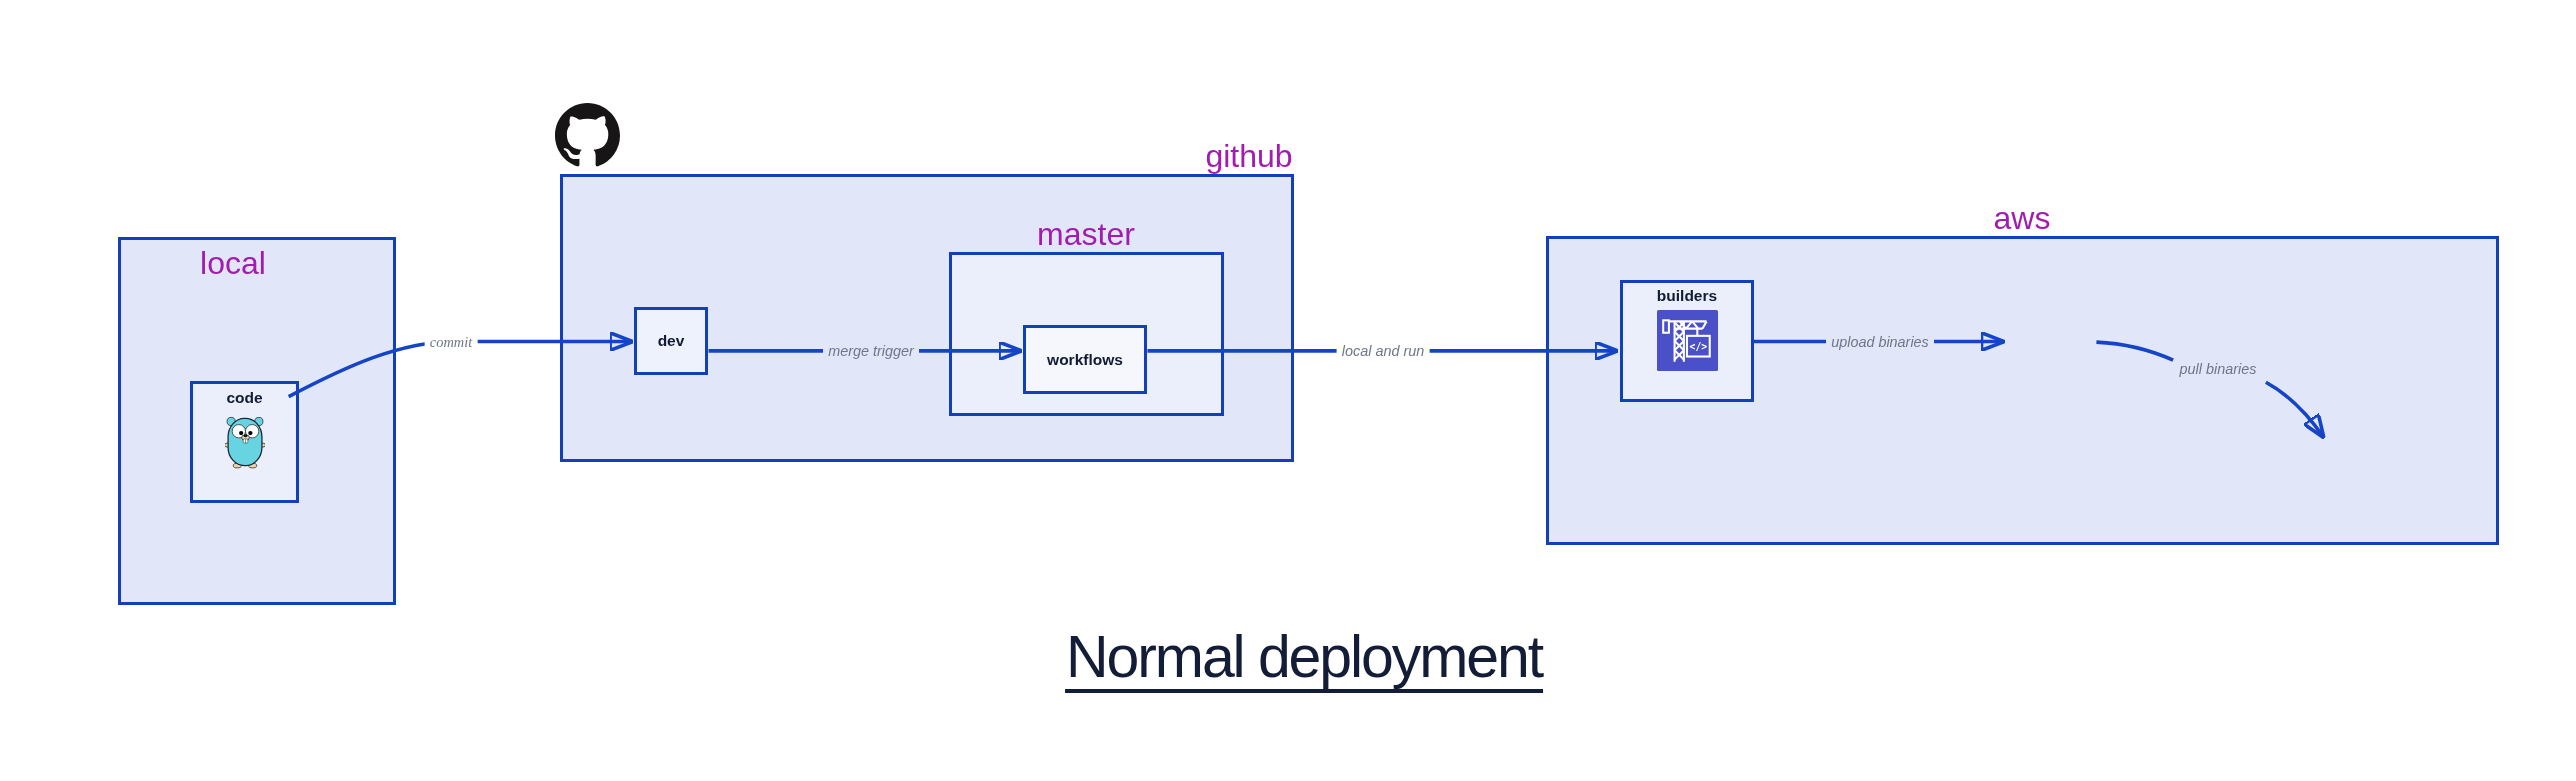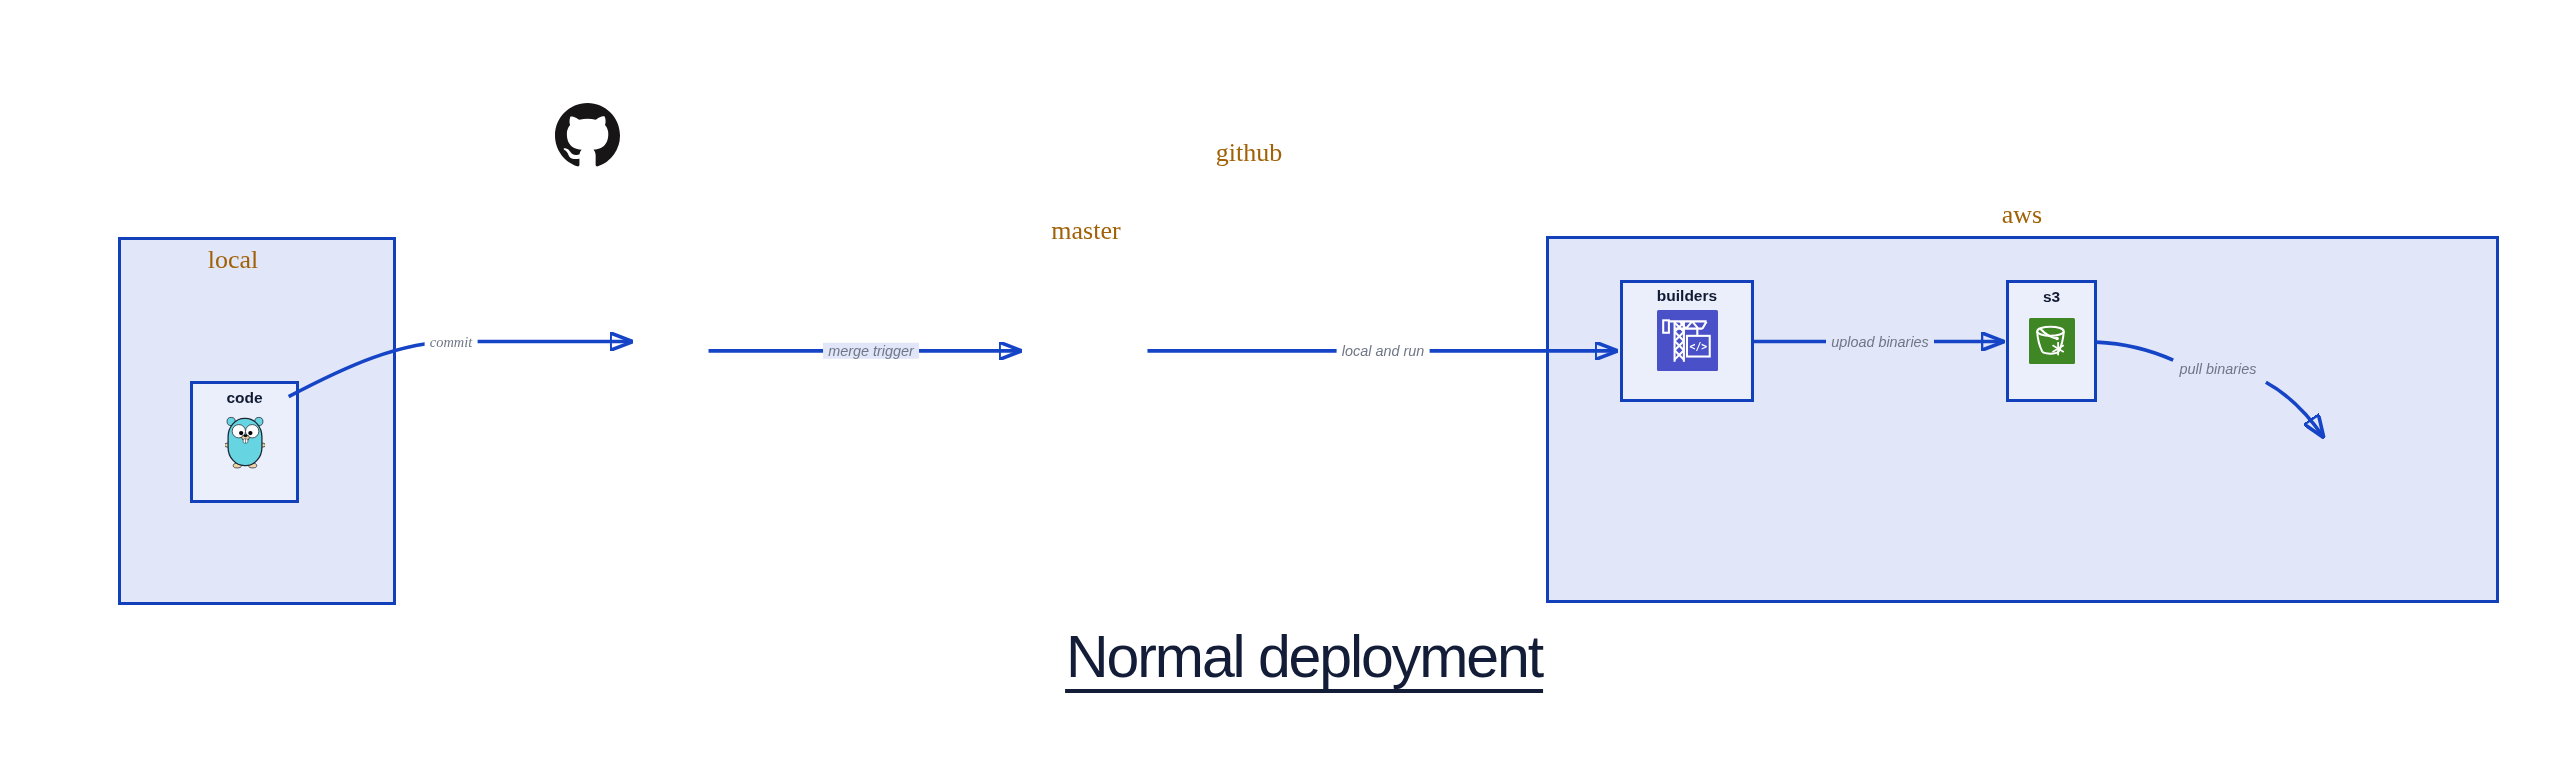--- a/index.html
+++ b/index.html
@@ -8,34 +8,34 @@
     font-family:"Liberation Sans", sans-serif;
   }
   
   .box{position:absolute;border:3.1px solid #1240bb;box-sizing:border-box;}
   .fill-g{background:#e1e7f9;}   
   .fill-n{background:#ebeffb;}   
   .fill-l{background:#f5f7fd;}   
 
   #box-local   {left:118px;  top:237px; width:278px;  height:368px;}
   #box-github  {left:560px; top:174px; width:734px; height:288px;}
-  #box-aws     {left:1546px; top:236px; width:953px; height:367px;}
+  #box-aws     {left:1546px; top:236px; width:953px; height:309px;}
 
   #box-code    {left:69px;  top:141px; width:109px;  height:122px;}
   #box-dev     {left:71px;  top:130px; width:74px;  height:68px;background:#eef2fc;}
   #box-master  {left:386px;  top:75px; width:275px;  height:164px;}
   #box-workflows{left:71px; top:70px; width:124px;  height:69px;}
   #box-builders{left:71px;  top:41px;  width:134px;  height:122px;}
   #box-s3      {left:457px;  top:41px;  width:91px;  height:122px;}
   #box-ec2     {left:780px; top:142px; width:99px;  height:121px;}
 
   
   .group-label{
-    position:absolute;transform:translateX(-50%);font-size:26px;line-height:1.1;
-    color:#a16207;white-space:nowrap;z-index:3;font-family:Liberation Serif, serif;
+    position:absolute;transform:translateX(-50%);font-size:32px;line-height:1.1;
+    color:#a21caf;white-space:nowrap;z-index:3;
   }
   #gl-local {left:233px;  top:202px;margin-top:44px;}
   #gl-github{left:1249px; top:139px;}
   #gl-master{left:1086px; top:217px;}
   #gl-aws   {left:2022px; top:201px;}
 
   .node-label{
     position:absolute;left:0;right:0;text-align:center;font-weight:bold;
     font-size:15.5px;line-height:1;color:#111b33;white-space:nowrap;
   }
@@ -102,55 +102,46 @@
         <circle cx="31.5" cy="36.5" r="4.2" fill="#000000"></circle>
         <circle cx="49.5" cy="36.5" r="4.2" fill="#000000"></circle>
         <ellipse cx="40" cy="45.5" rx="7.5" ry="5.5" fill="#efd3a4" stroke="#1c2733" stroke-width="1.5"></ellipse>
         <ellipse cx="40" cy="42" rx="4" ry="2.8" fill="#111111"></ellipse>
         <rect x="35.5" y="48" width="9" height="8" rx="2" fill="#ffffff" stroke="#1c2733" stroke-width="1"></rect>
         <line x1="40" y1="48" x2="40" y2="56" stroke="#1c2733" stroke-width="1"></line>
       </svg>
     </div>
   </div>
 
+  <div class="box fill-g" id="box-github">
+    <div class="box" id="box-dev">
+      <div class="node-label" id="nl-dev">dev</div>
+    </div>
+    <div class="box fill-n" id="box-master">
+      <div class="box fill-l" id="box-workflows">
+        <div class="node-label" id="nl-workflows">workflows</div>
+      </div>
+    </div>
+  </div>
 
   <div class="box fill-g" id="box-aws">
     <div class="box fill-n" id="box-builders">
       <div class="node-label" id="nl-builders">builders</div>
       <svg class="icon" id="ic-builders" viewBox="0 0 118 118">
         <rect x="0" y="0" width="118" height="118" rx="3" fill="#4a50c8"></rect>
         <g stroke="#ffffff" stroke-width="4" fill="none">
           <rect x="12" y="20" width="11" height="24"></rect>
           <path d="M34 22 V100 M52 22 V100"></path>
           <path d="M34 24 L52 42 M52 42 L34 60 M34 60 L52 78 M52 78 L34 96"></path>
           <path d="M52 24 L34 42 M34 42 L52 60 M52 60 L34 78 M34 78 L52 96"></path>
           <path d="M24 22 H96 M34 36 H88 M44 22 L56 36 M68 22 L56 36 M68 22 L80 36 M96 22 L88 36"></path>
           <path d="M78 36 V50"></path>
           <rect x="58" y="50" width="44" height="40"></rect>
         </g>
         <text x="80" y="77" text-anchor="middle" fill="#ffffff" font-family="DejaVu Sans Mono, monospace" font-size="19" font-weight="bold">&lt;/&gt;</text>
-      </svg>
-    </div>
-    <div class="box fill-n" id="box-s3">
-      <div class="node-label" id="nl-s3">s3</div>
-      <svg class="icon" id="ic-s3" viewBox="0 0 90 90">
-        <rect x="0" y="0" width="90" height="90" rx="3" fill="#3f8624"></rect>
-        <g stroke="#ffffff" stroke-width="4" fill="none">
-          <ellipse cx="42" cy="26" rx="26" ry="9"></ellipse>
-          <path d="M16 27 C17 42 22 58 26 66"></path>
-          <path d="M68 27 C67 42 62 58 58 66"></path>
-          <path d="M26 66 C32 71 52 71 58 66"></path>
-          <path d="M22 21 C34 34 48 40 55 40"></path>
-        </g>
-        <circle cx="55" cy="40" r="3.5" fill="#ffffff"></circle>
-        <g stroke="#ffffff" stroke-width="3.5" fill="none">
-          <path d="M57 47 V73"></path>
-          <path d="M46 53.5 L68 66.5"></path>
-          <path d="M68 53.5 L46 66.5"></path>
-        </g>
       </svg>
     </div>
   </div>
 
   <svg id="edges" viewBox="0 0 5054 1516">
     <defs>
       <marker id="ah" viewBox="0 0 46 36" refX="44" refY="18" markerWidth="46" markerHeight="36" markerUnits="userSpaceOnUse" orient="auto">
         <path d="M1 1 L45 18 L1 35 Z" fill="#1544c6" stroke="none"></path>
       </marker>
     </defs>

